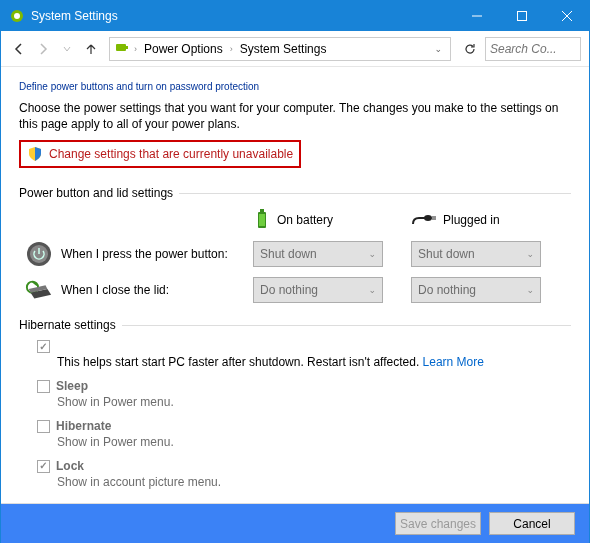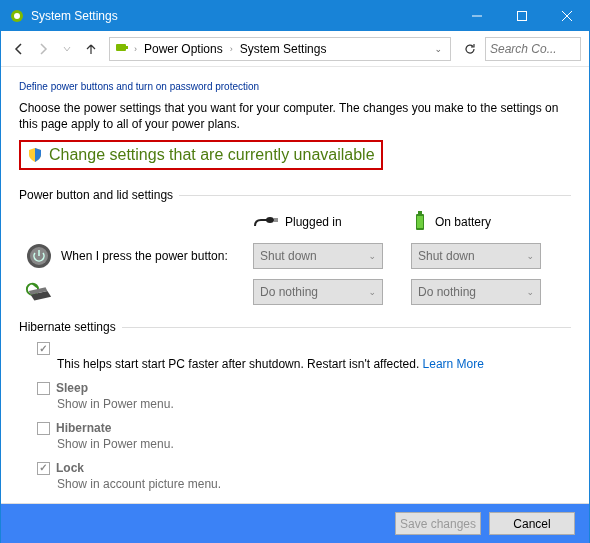--- a/index.html
+++ b/index.html
@@ -15,21 +15,21 @@
 .breadcrumb .bc-icon { width: 16px; height: 16px; }
 .breadcrumb .sep { color: #888; font-size: 9px; padding: 0 2px; }
 .breadcrumb .crumb { padding: 0 3px; }
 .breadcrumb .dd { margin-left: auto; color: #666; font-size: 9px; padding: 0 4px; }
 .refresh { width: 22px; height: 22px; display: flex; align-items: center; justify-content: center; color: #555; }
 .search { width: 96px; height: 24px; border: 1px solid #ccc; font-size: 12px; padding: 0 4px; color: #777; font-style: italic; }
 .content { padding: 14px 18px 8px 18px; }
 .heading { color: #003399; font-size: 10px; font-weight: 400; margin-bottom: 8px; }
 .subtext { font-size: 12px; color: #000; line-height: 1.35; margin-bottom: 8px; }
 .change-box { border: 2px solid #cc0000; padding: 4px 6px; display: inline-flex; align-items: center; gap: 6px; margin-bottom: 12px; }
-.change-link { color: #4d7c0f; font-size: 16px; }
+.change-link { color: #b91c1c; font-size: 12px; }
 .section-header { font-size: 12px; color: #000; display: flex; align-items: center; margin: 6px 0 8px 0; }
 .section-header .line { flex: 1; height: 1px; background: #ddd; margin-left: 6px; }
 .power-grid { display: grid; grid-template-columns: 210px 140px 140px; gap: 8px 18px; align-items: center; font-size: 12px; margin-left: 6px; }
 .grid-header { display: flex; align-items: center; gap: 6px; justify-content: flex-start; }
 .row-label { display: flex; align-items: center; gap: 8px; }
 .row-label .icon-holder { width: 28px; height: 28px; display: flex; align-items: center; justify-content: center; }
 .dropdown { background: #e1e1e1; border: 1px solid #adadad; height: 22px; display: flex; align-items: center; justify-content: space-between; padding: 12px 6px; color: #6d6d6d; font-size: 12px; width: 130px; }
 .dropdown .dd-ar { font-size: 9px; color: #888; }
 .shutdown-list { margin: 6px 0 0 18px; font-size: 12px; }
 .chk-row { margin-bottom: 10px; }
@@ -124,35 +124,35 @@
   </div>
 
   <div class="section-header">
     <span>Power button and lid settings</span>
       <div class="line"></div>
   </div>
 
   <div class="power-grid">
     <div></div>
     <div class="grid-header">
+      <svg width="18" height="24" viewBox="0 0 18 24">
+          <rect x="5" y="4" width="8" height="16" rx="1" fill="#3a8e1f"></rect>
+          <rect x="7" y="1" width="4" height="3" fill="#3a8e1f"></rect>
+          <rect x="6" y="6" width="6" height="12" fill="#6fce3f"></rect>
+        </svg>
+      <span>On battery</span>
+    </div>
+    <div class="grid-header">
       <svg width="26" height="16" viewBox="0 0 26 16">
           <path d="M2 12 Q2 6 8 6 L14 6" stroke="#222" stroke-width="2" fill="none"></path>
           <ellipse cx="17" cy="6" rx="4" ry="3" fill="#222"></ellipse>
           <line x1="21" y1="5" x2="25" y2="5" stroke="#222"></line>
           <line x1="21" y1="7" x2="25" y2="7" stroke="#222"></line>
         </svg>
       <span>Plugged in</span>
-    </div>
-    <div class="grid-header">
-      <svg width="18" height="24" viewBox="0 0 18 24">
-          <rect x="5" y="4" width="8" height="16" rx="1" fill="#3a8e1f"></rect>
-          <rect x="7" y="1" width="4" height="3" fill="#3a8e1f"></rect>
-          <rect x="6" y="6" width="6" height="12" fill="#6fce3f"></rect>
-        </svg>
-      <span>On battery</span>
     </div>
 
     <div class="row-label">
       <div class="icon-holder">
           <svg width="26" height="26" viewBox="0 0 26 26">
             <circle cx="13" cy="13" r="12" fill="#555"></circle>
             <circle cx="13" cy="13" r="9" fill="#888"></circle>
             <path d="M13 7v6 M9 10a5 5 0 1 0 8 0" stroke="#cfe" stroke-width="1.5" fill="none"></path>
           </svg>
         </div>
@@ -169,20 +169,21 @@
 
     <div class="row-label">
       <div class="icon-holder">
           <svg width="30" height="22" viewBox="0 0 30 22">
             <ellipse cx="8" cy="8" rx="6" ry="6" fill="none" stroke="#3a8e1f" stroke-width="2"></ellipse>
             <path d="M8 2 L13 6" stroke="#3a8e1f" stroke-width="2"></path>
             <path d="M6 14 L24 10 L28 16 L10 20 Z" fill="#444"></path>
             <path d="M6 14 L24 10 L22 6 L4 10 Z" fill="#777"></path>
           </svg>
         </div>
+      <span>When I close the lid:</span>
     </div>
     <div class="dropdown">
         <span>Do nothing</span>
         <span class="dd-ar">⌄</span>
       </div>
     <div class="dropdown">
         <span>Do nothing</span>
         <span class="dd-ar">⌄</span>
       </div>
   </div>

